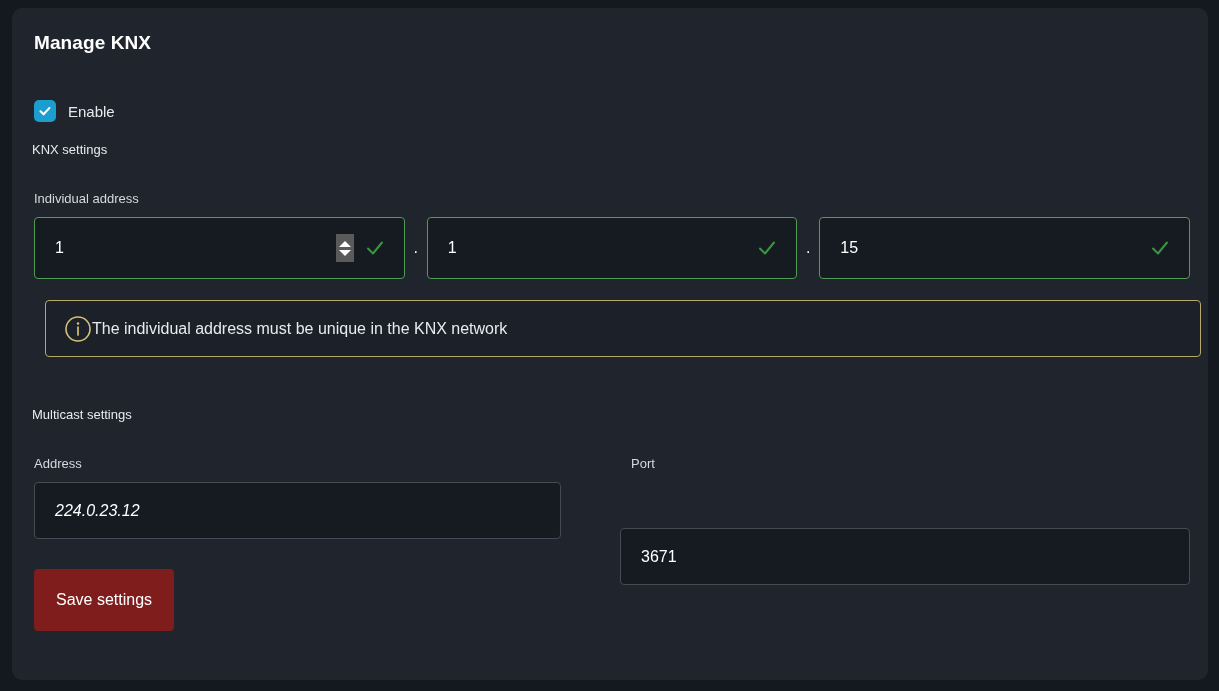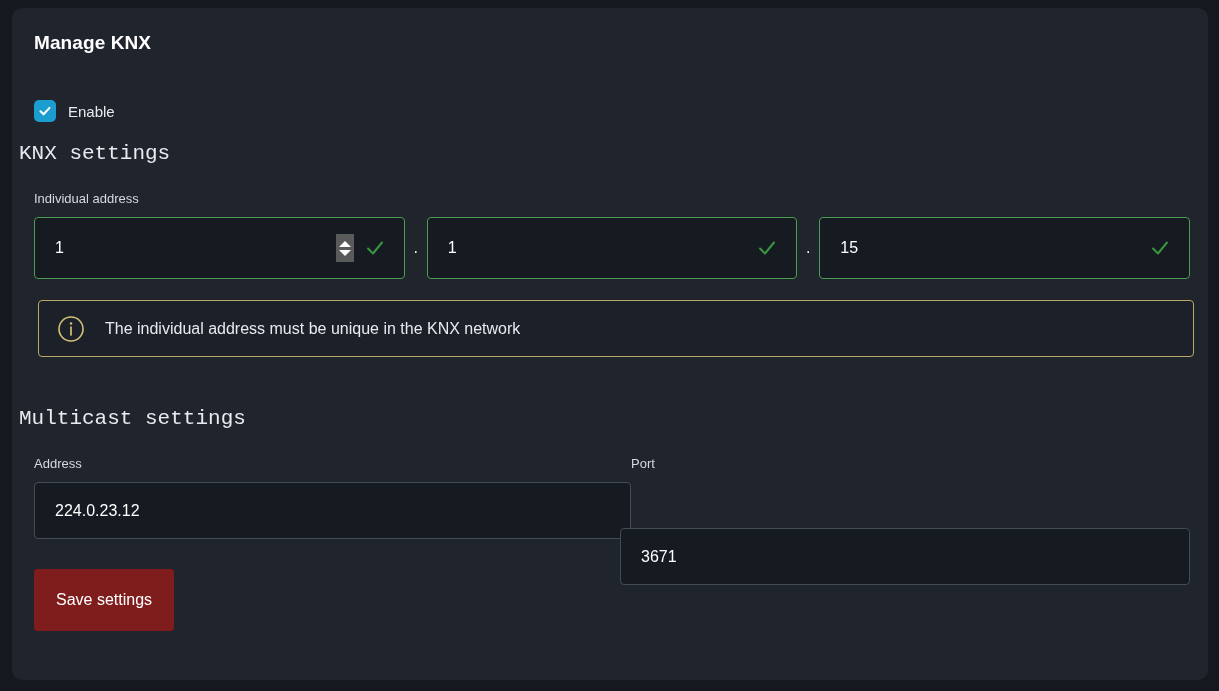--- a/index.html
+++ b/index.html
@@ -55,25 +55,24 @@
     flex: none;
   }
   .checkbox svg { display: block; }
   .enable-label {
     font-size: 15px;
     color: #e8eaed;
   }
 
   .section-head {
     position: absolute;
-    left: 7px;
-    font-size: 21px;
+    left: 20px;
+    font-size: 13px;
     color: #e8eaed;
     font-weight: normal;
-    font-family: Liberation Mono, monospace;
   }
   .section-knx { top: 134px; }
   .section-multicast { top: 399px; }
 
   .field-label {
     position: absolute;
     font-size: 13px;
     color: #d6d9de;
   }
   .lbl-individual { left: 22px; top: 183px; }
@@ -135,51 +134,51 @@
     text-align: center;
     color: #ffffff;
     font-size: 16px;
     flex: none;
     user-select: none;
   }
 
   
   .info-banner {
     position: absolute;
-    left: 26px;
+    left: 33px;
     top: 292px;
     width: 1156px;
     height: 57px;
     background: #1b2029;
     border: 1px solid #b6a96a;
     border-radius: 4px;
     display: flex;
     align-items: center;
     padding: 0 18px;
-    gap: 20px;
+    gap: 0;
   }
   .info-icon { flex: none; display: block; }
   .info-text {
     font-size: 16px;
     color: #e8eaed;
   }
 
   
   .mc-input {
     position: absolute;
     height: 57px;
     background: #161b22;
     border: 1px solid #454b55;
     border-radius: 4px;
     display: flex;
     align-items: center;
     padding: 0 20px;
     cursor: text;
   }
-  .mc-address { left: 22px; top: 474px; width: 597px; }
+  .mc-address { left: 22px; top: 474px; width: 527px; font-style: italic; }
   .mc-port    { left: 608px; top: 474px; width: 570px; margin-top: 46px; }
   .mc-value {
     font-size: 16px;
     color: #ffffff;
   }
 
   .save-btn {
     position: absolute;
     left: 22px;
     top: 561px;

